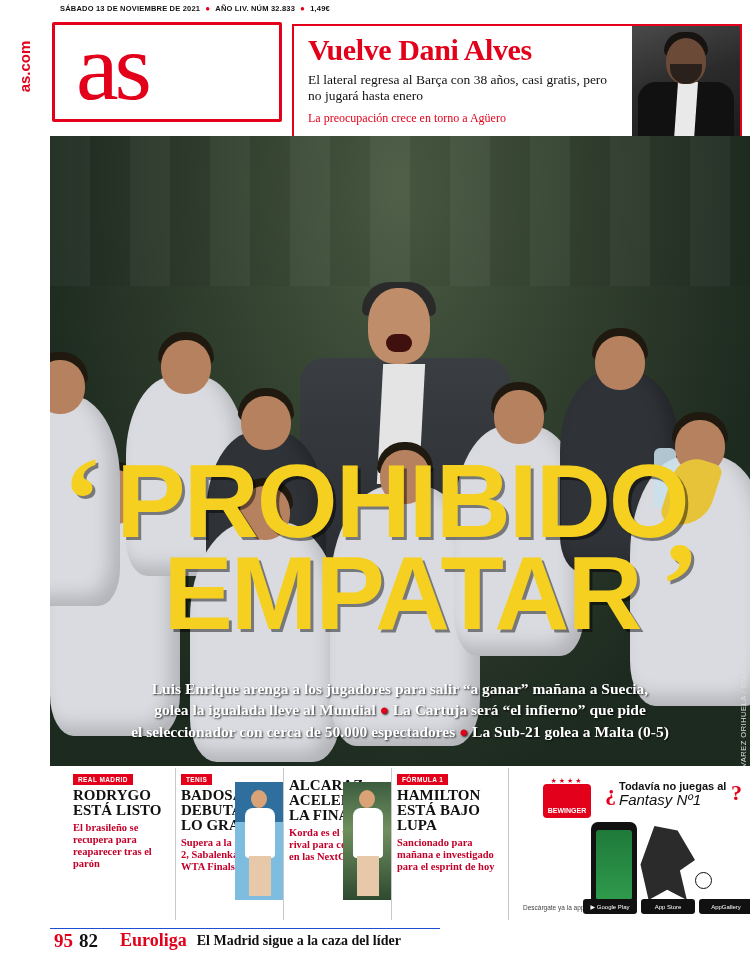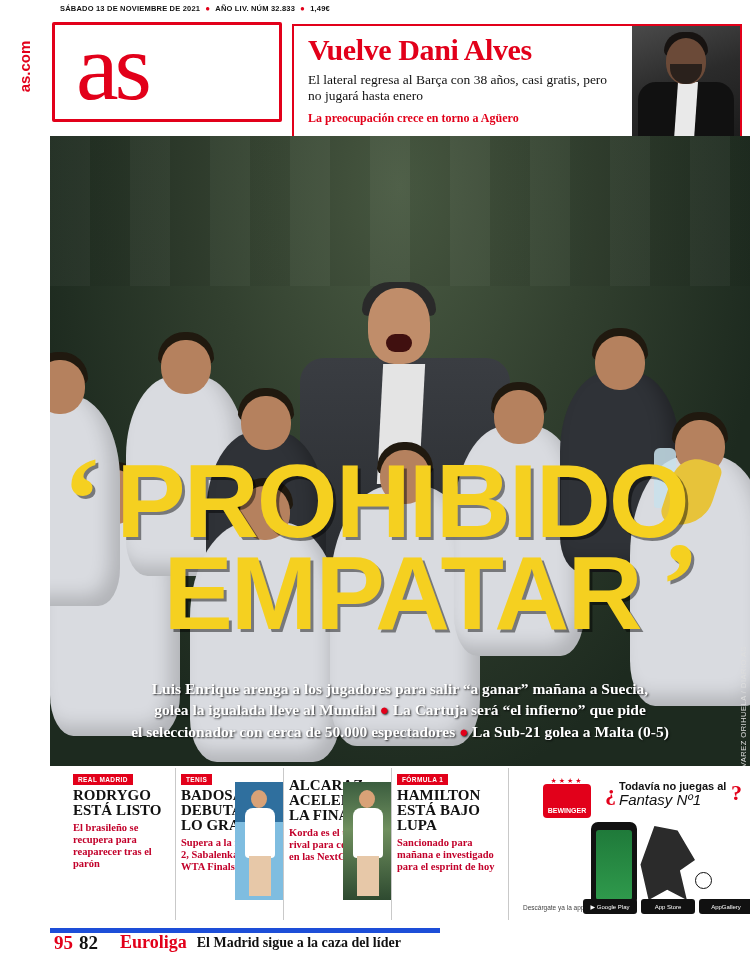--- a/index.html
+++ b/index.html
@@ -119,21 +119,21 @@
     margin:6px 118px 0 14px;
     font-size:13.5px;
     font-weight:normal;
     color:#111;
     font-family:"Liberation Serif", serif;
     line-height:16px;
   }
   .promo-foot {
     margin:7px 118px 0 14px;
     font-size:12px;
-    font-weight:bold;
+    font-weight:normal;
     color:#e2001a;
     font-family:"Liberation Serif", serif;
   }
 
   
   .mainphoto {
     position:absolute;
     left:50px; top:136px;
     width:700px; height:630px;
     overflow:hidden;
@@ -386,21 +386,21 @@
   }
   .store1{ left:74px; width:54px; }
   .store2{ left:132px; width:54px; }
   .store3{ left:190px; width:54px; }
 
   
   .strip {
     position:absolute;
     left:50px; top:928px;
     width:390px; height:24px;
-    border-top:5px solid #1d4ed8;
+    border-top:1px solid #1d4ed8;
     display:flex; align-items:center;
   }
   .score{
     font-family:"Liberation Serif", serif;
     font-weight:bold; font-size:19px; color:#e2001a;
     margin-left:4px;
   }
   .score2{ margin-left:6px; color:#111; }
   .strip-title{
     font-family:"Liberation Serif", serif;

